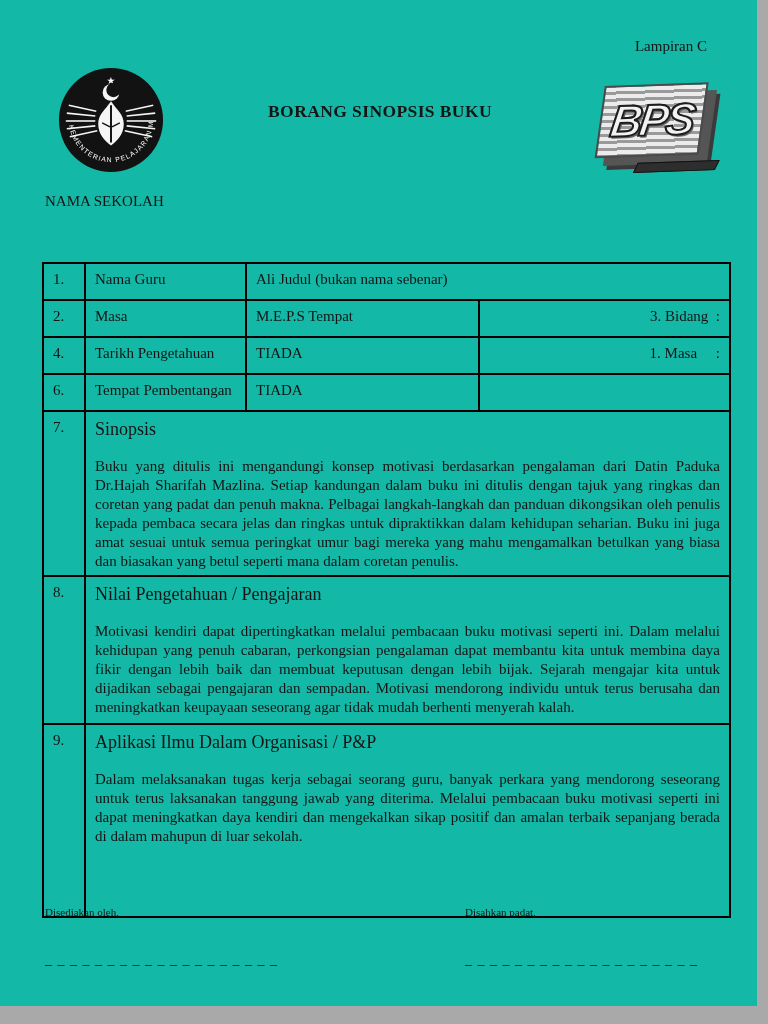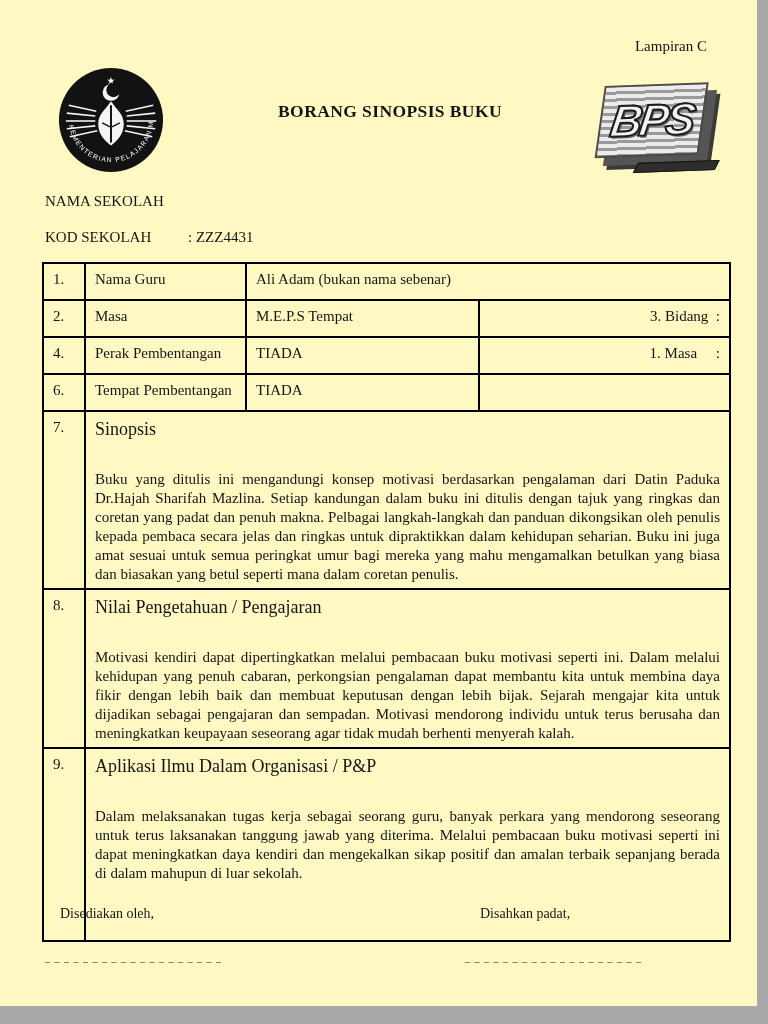--- a/index.html
+++ b/index.html
@@ -1,22 +1,22 @@
 <!DOCTYPE html>
 <html><head>
 <meta charset="utf-8">
 <style>
   * { margin:0; padding:0; box-sizing:border-box; }
   html,body { width:768px; height:1024px; }
   body { background:#a9a9a9; font-family:"Liberation Serif", serif; color:#151515; position:relative; overflow:hidden; }
-  .page { position:absolute; left:0; top:0; width:757px; height:1006px; background:#fef9c3; }
+  .page { position:absolute; left:0; top:0; width:757px; height:1006px; background:#14b8a6; }
 
   .lampiran { position:absolute; top:38px; right:50px; font-size:15px; }
 
-  .form-title { position:absolute; top:101px; left:160px; width:460px; text-align:center;
+  .form-title { position:absolute; top:101px; left:150px; width:460px; text-align:center;
                 font-weight:bold; font-size:17.5px; letter-spacing:0.4px; }
 
   
   .ministry-logo { position:absolute; left:57px; top:66px; width:108px; height:108px; }
 
   
   .bps { position:absolute; left:600px; top:84px; width:120px; height:92px; transform:rotate(-2deg); }
   .bps-back { position:absolute; left:8px; top:8px; width:104px; height:72px; background:#555;
               transform:skewX(-10deg); box-shadow:4px 4px 0 #3a3a3a; }
   .bps-face { position:absolute; left:0; top:0; width:104px; height:72px; transform:skewX(-10deg);
@@ -34,26 +34,26 @@
   .school-name-row { top:193px; }
   .school-code-row { top:229px; }
 
   table.synopsis { position:absolute; left:42px; top:262px; width:687px;
                    border-collapse:collapse; table-layout:fixed; }
   table.synopsis td { border:2px solid #000; vertical-align:top; font-size:15px;
                       padding:7px 9px 4px 9px; }
   td.num { padding-left:10px; }
   td.gap-cell { white-space:pre;text-align:right; }
   .cell-head { font-size:18px; }
-  .cell-body { margin-top:30px; text-align:justify; line-height:19px; font-size:15px; }
+  .cell-body { margin-top:17px; text-align:justify; line-height:19px; font-size:15px; }
 
-  .sig { position:absolute; top:906px; font-size:14px;margin-left:15px; }
+  .sig { position:absolute; top:906px; font-size:11px; }
   .sig-left { left:45px; }
   .sig-right { left:465px; }
-  .dash { position:absolute; top:952px; font-size:10px; white-space:pre; letter-spacing:1px; }
+  .dash { position:absolute; top:952px; font-size:14px; white-space:pre; letter-spacing:1px; }
   .dash-left { left:45px; }
   .dash-right { left:465px; }
 </style>
 </head>
 <body>
 
 <div class="page">
 
   <div class="lampiran">Lampiran C</div>
 
@@ -98,47 +98,43 @@
     <div class="bps-face">
       <span class="bps-text">BPS</span>
     </div>
     <div class="bps-banner"></div>
   </div>
 
   <div class="school-row school-name-row">
     <span class="lbl">NAMA SEKOLAH</span>
   </div>
 
-  <div class="school-row school-code-row">
-    <span class="lbl">KOD SEKOLAH</span>
-    <span>: ZZZ4431</span>
-  </div>
 
   <table class="synopsis">
     <colgroup>
       <col style="width:42px">
         <col style="width:161px">
         <col style="width:233px">
         <col style="width:251px">
     </colgroup>
     <tbody>
         <tr style="height:37px">
       <td class="num">1.</td>
       <td>Nama Guru</td>
-      <td colspan="2">Ali Adam (bukan nama sebenar)</td>
+      <td colspan="2">Ali Judul (bukan nama sebenar)</td>
     </tr>
     <tr style="height:37px">
       <td class="num">2.</td>
       <td>Masa</td>
       <td>M.E.P.S Tempat</td>
       <td class="gap-cell">3. Bidang  :</td>
     </tr>
     <tr style="height:37px">
       <td class="num">4.</td>
-      <td>Perak Pembentangan</td>
+      <td>Tarikh Pengetahuan</td>
       <td>TIADA</td>
       <td class="gap-cell">1. Masa     :</td>
     </tr>
     <tr style="height:37px">
       <td class="num">6.</td>
       <td>Tempat Pembentangan</td>
       <td>TIADA</td>
       <td></td>
     </tr>
     <tr style="height:147px">

